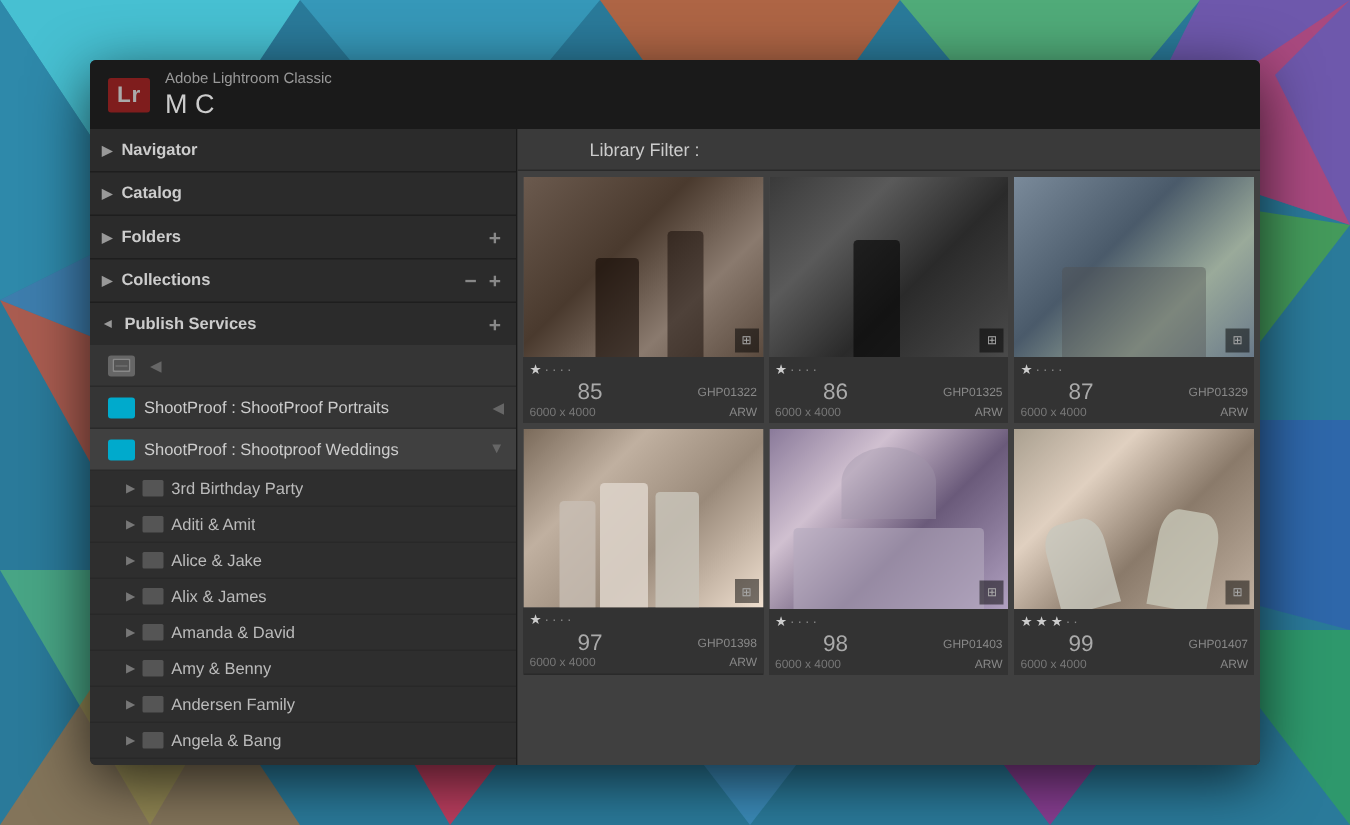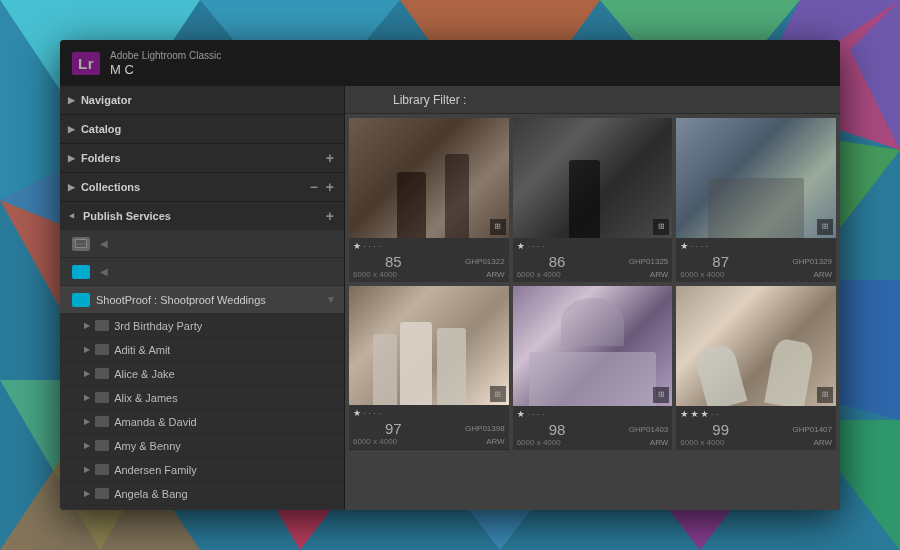--- a/index.html
+++ b/index.html
@@ -40,42 +40,42 @@
       background: #1a1a1a;
       height: 46px;
       display: flex;
       align-items: center;
       padding: 0 12px;
       gap: 10px;
       flex-shrink: 0;
     }
 
     .lr-logo {
-      background: #701a75;
+      background: #7f1d1d;
       color: #aaa;
       font-weight: bold;
       font-size: 15px;
       padding: 3px 6px;
       border-radius: 2px;
       letter-spacing: 0.5px;
     }
 
     .title-text {
       display: flex;
       flex-direction: column;
     }
 
     .title-app {
       font-size: 10px;
       color: #999;
       line-height: 1.3;
     }
 
     .title-user {
-      font-size: 13px;
+      font-size: 18px;
       color: #ccc;
       font-weight: 500;
     }
 
     
     .main-content {
       display: flex;
       flex: 1;
       overflow: hidden;
     }
@@ -453,20 +453,21 @@
           </div>
           <span class="publish-arrow">◀</span>
         </div>
 
         <div class="publish-item">
           <div class="publish-icon cyan">
             <svg width="12" height="9" viewBox="0 0 12 9">
                 <rect width="12" height="9" rx="1" fill="#00aacc"></rect>
               </svg>
           </div>
+          <span class="publish-label">ShootProof : ShootProof Portraits</span>
           <span class="publish-arrow">◀</span>
         </div>
 
         <div class="publish-item active">
           <div class="publish-icon cyan">
             <svg width="12" height="9" viewBox="0 0 12 9">
                 <rect width="12" height="9" rx="1" fill="#00aacc"></rect>
               </svg>
           </div>
           <span class="publish-label">ShootProof : Shootproof Weddings</span>

